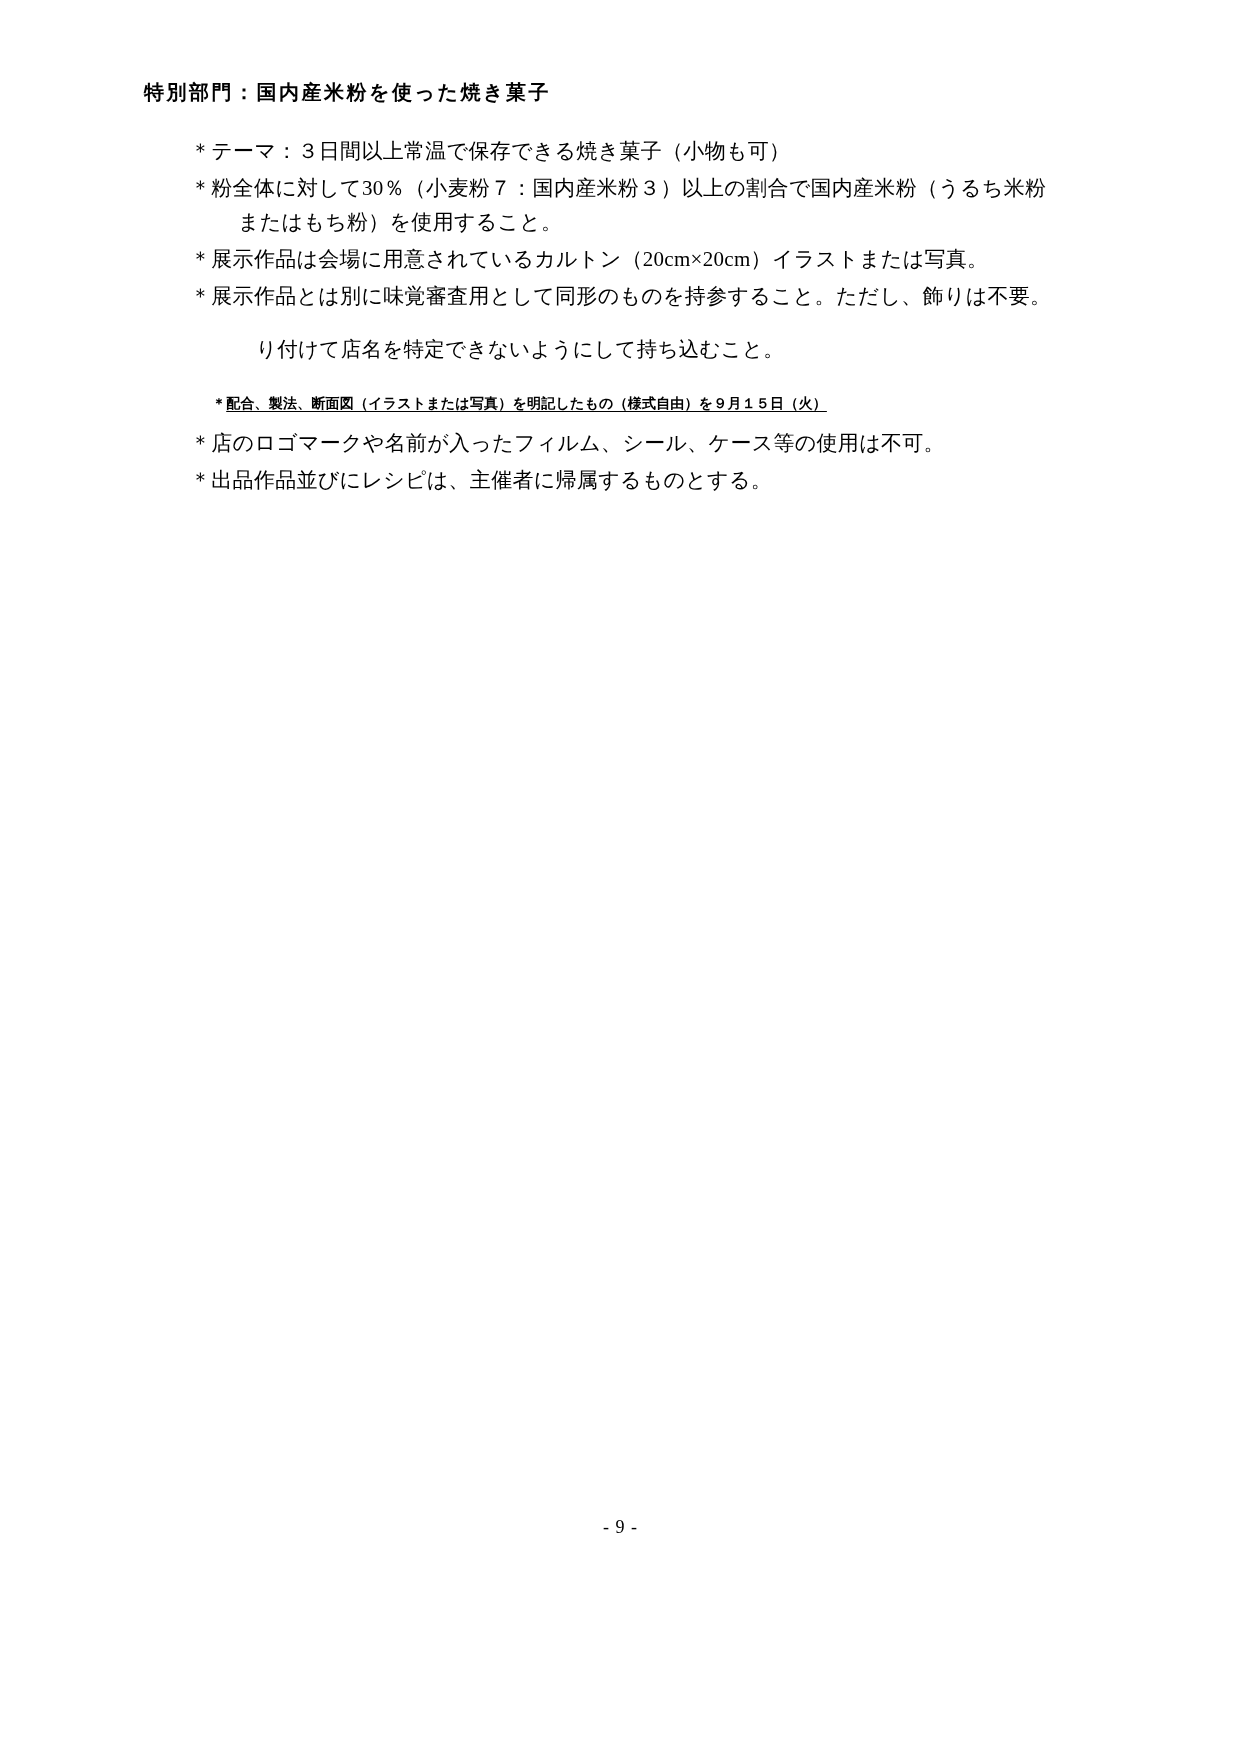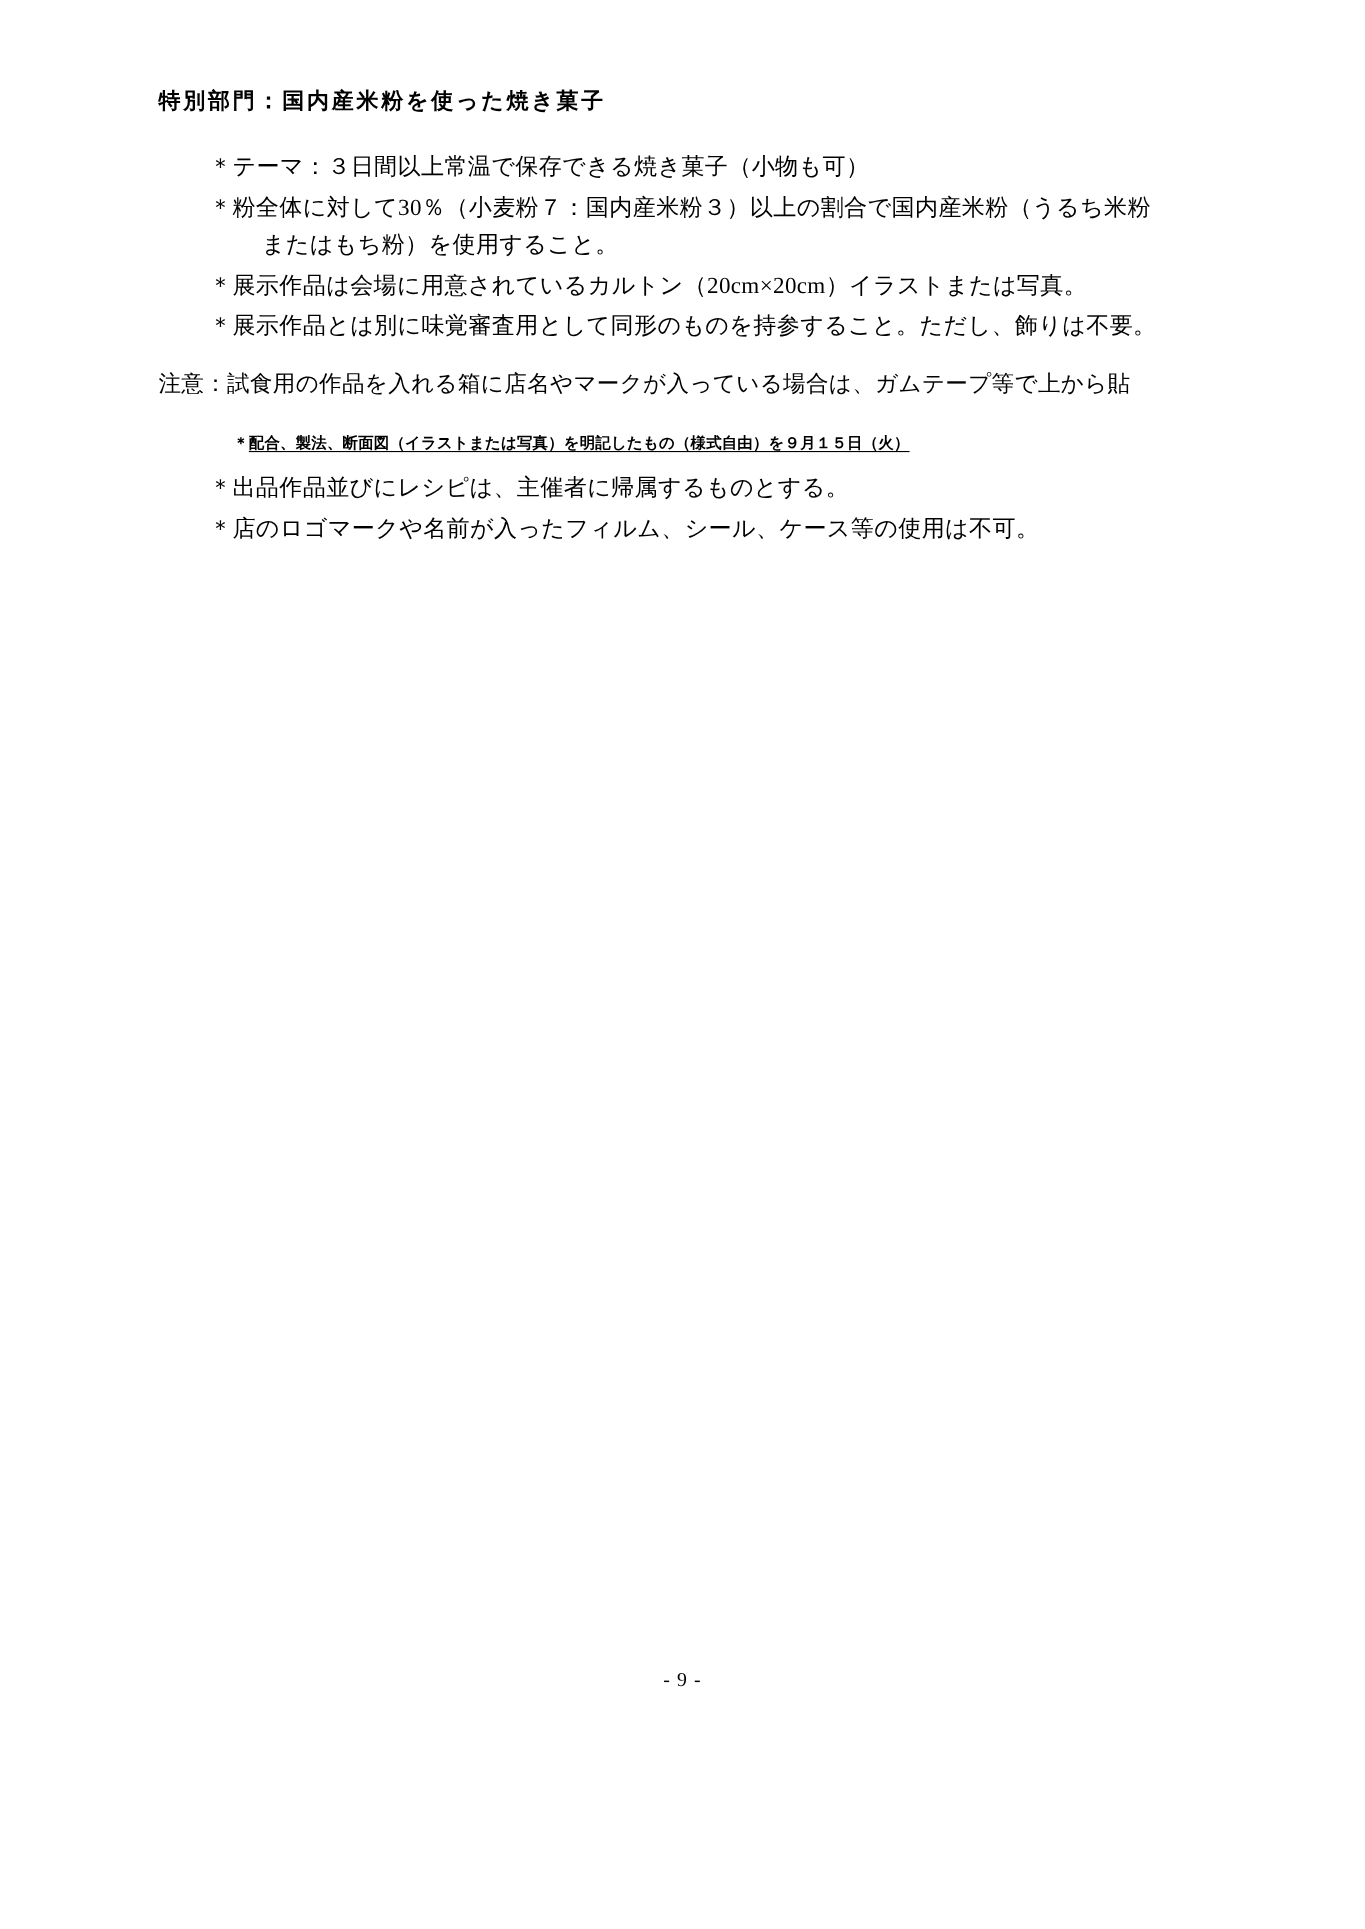--- a/index.html
+++ b/index.html
@@ -111,32 +111,32 @@
     <li class="bullet-item">
       <span class="star">＊</span><span>展示作品は会場に用意されているカルトン（20cm×20cm）イラストまたは写真。</span>
     </li>
     <li class="bullet-item">
       <span class="star">＊</span><span>展示作品とは別に味覚審査用として同形のものを持参すること。ただし、飾りは不要。</span>
     </li>
   </ul>
 
   <div class="note-block">
     <div class="note-body">
-      <span class="first-line-fix"><span>注意：</span><span>試食用の作品を入れる箱に店名やマークが入っている場合は、ガムテープ等で上から貼</span></span>
+      <span>り付けて店名を特定できないようにして持ち込むこと。</span>
     </div>
   </div>
 
   <div class="strong-block">
     <span class="star">＊</span><span class="underline">配合、製法、断面図（イラストまたは写真）を明記したもの（様式自由）を９月１５日（火）</span>
   </div>
 
   <ul class="bullet-list tail-list">
     <li class="bullet-item">
-      <span class="star">＊</span><span>出品作品並びにレシピは、主催者に帰属するものとする。</span>
+      <span class="star">＊</span><span>店のロゴマークや名前が入ったフィルム、シール、ケース等の使用は不可。</span>
     </li>
     <li class="bullet-item">
-      <span class="star">＊</span><span>店のロゴマークや名前が入ったフィルム、シール、ケース等の使用は不可。</span>
+      <span class="star">＊</span><span>出品作品並びにレシピは、主催者に帰属するものとする。</span>
     </li>
   </ul>
 
   <div class="page-number">- 9 -</div>
 
 </div>
 
 </body></html>

